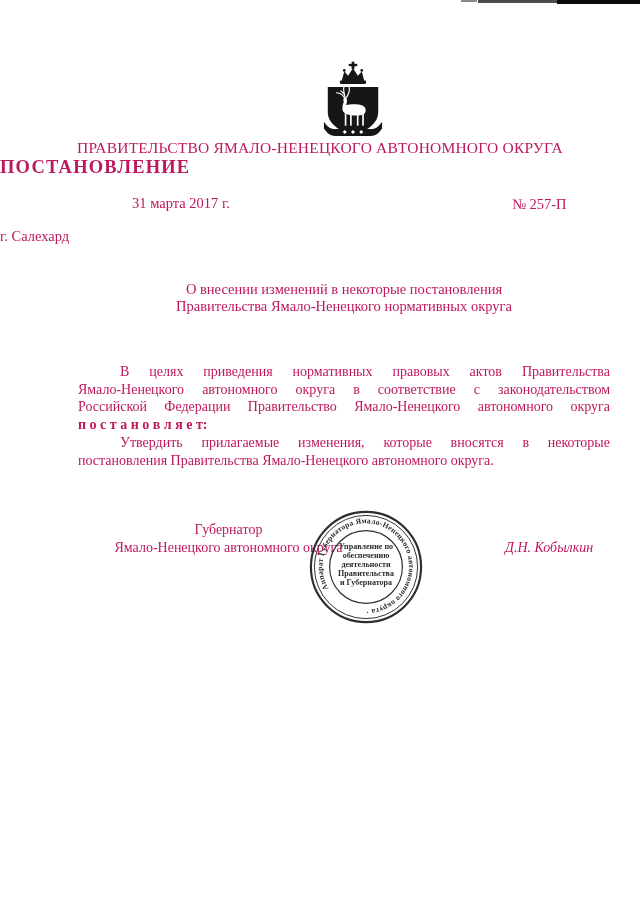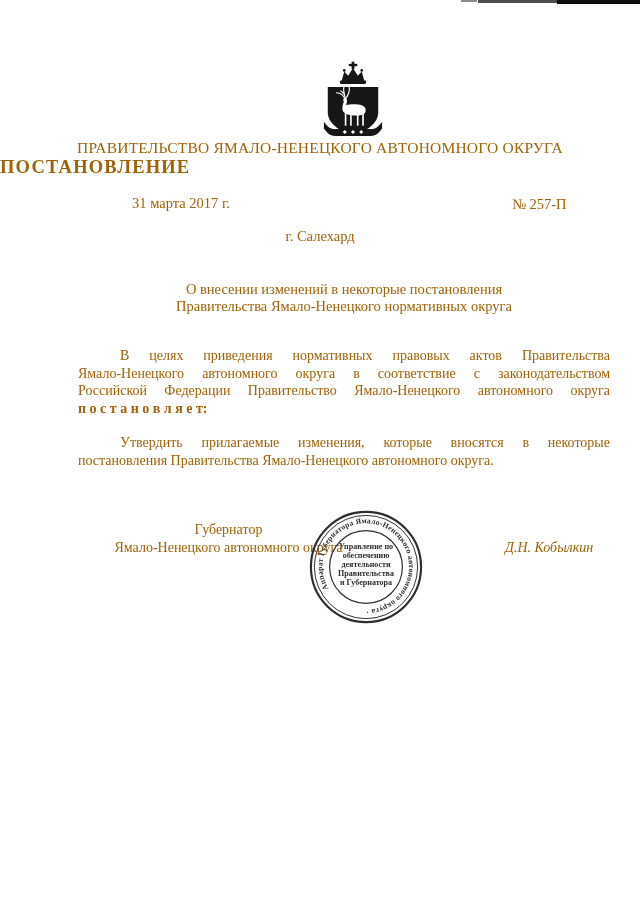--- a/index.html
+++ b/index.html
@@ -1,46 +1,46 @@
 <!DOCTYPE html>
 <html lang="ru"><head>
 <meta charset="utf-8">
 <style>
   html,body { margin:0; padding:0; background:#ffffff; }
   .page {
     position:relative; width:640px; height:793px; background:#ffffff;
-    font-family:"Liberation Serif","DejaVu Serif",serif; color:#a16207;
+    font-family:"Liberation Serif","DejaVu Serif",serif; color:#be185d;
     overflow:hidden;
   }
   .artifact { position:absolute; }
   .a0 { left:461px; top:0; width:16px; height:2px; background:#8a8a8a; }
   .a1 { left:478px; top:0; width:80px; height:3px; background:#4d4d4d; }
   .a2 { left:557px; top:0; width:83px; height:4px; background:#0c0c0c; }
 
   .emblem { position:absolute; left:321px; top:61px; width:64px; height:79px; }
 
   .org {
     position:absolute; left:0; top:139px; width:100%; text-align:center;
     font-size:15.5px; letter-spacing:0.2px; white-space:nowrap;
   }
   .doctype {
     position:absolute; left:0; top:157px; width:100%; text-align:left;
     font-size:18.5px; font-weight:bold; letter-spacing:1.2px;
   }
   .date  { position:absolute; left:120px; top:195px; font-size:14.5px;margin-left:12px; }
   .num   { position:absolute; left:512px; top:196px; font-size:14.5px; }
-  .place { position:absolute; left:0; top:228px; width:100%; text-align:center; font-size:14.5px; }
+  .place { position:absolute; left:0; top:228px; width:100%; font-size:14.5px; }
 
   .title {
     position:absolute; left:78px; top:281px; width:532px; text-align:center;
     font-weight:normal; font-size:14.5px; line-height:17px;
   }
 
   .para { position:absolute; left:78px; width:532px; font-size:14px; line-height:17.6px; }
-  .p1 { top:347px; }
+  .p1 { top:363px; }
   .p2 { top:434px; }
   .ln.jst { text-align:justify; text-align-last:justify; }
   .ind { text-indent:42px; }
   .bold-sp { font-weight:bold; }
 
   .sig-left {
     position:absolute; left:86px; top:521px; width:285px; text-align:center;
     font-size:14px; line-height:17.5px;
   }
   .sig-name { position:absolute; left:505px; top:540px; font-size:14px; white-space:nowrap;font-style:italic; }

